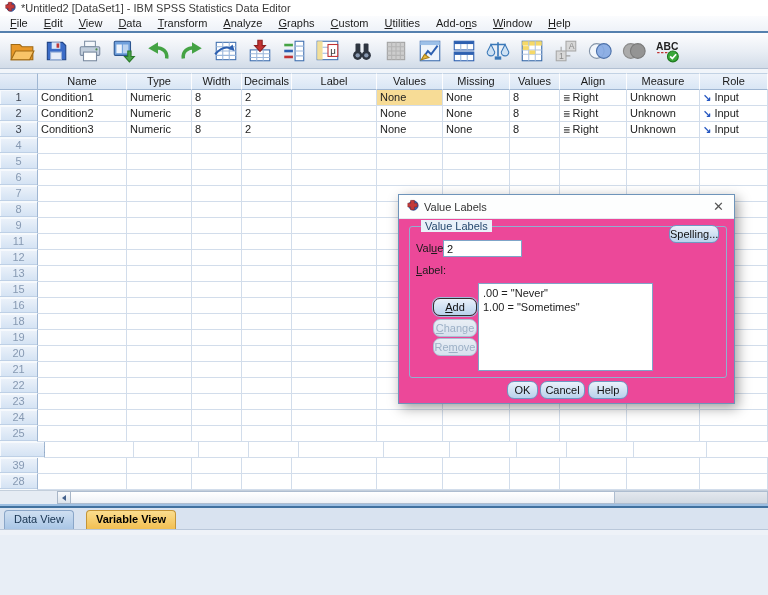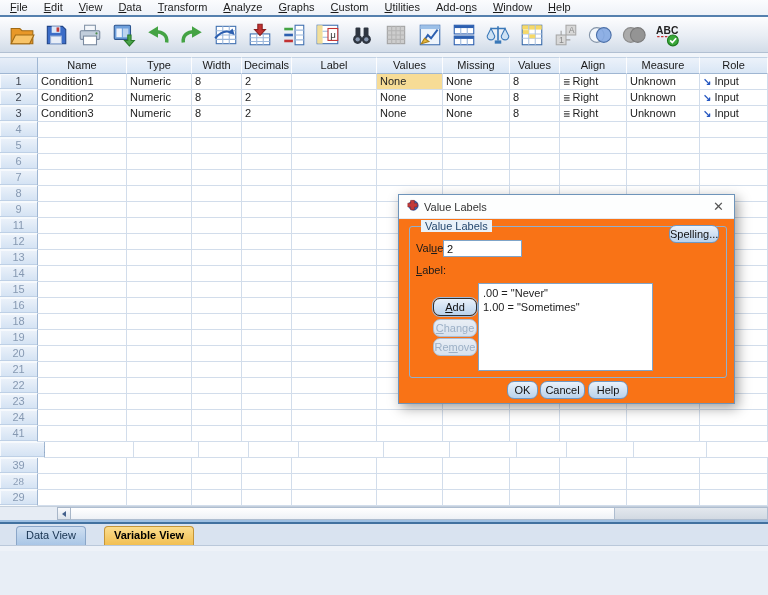--- a/index.html
+++ b/index.html
@@ -47,28 +47,28 @@
   .hscroll{height:13px;display:flex;align-items:stretch;background:#e6ecf4;border-top:1px solid #c4cfdc;}
   .hs-left{width:57px;flex:none;}
   .hs-arrow{width:12px;flex:none;background:linear-gradient(#fafbfd,#dde4ec);border:1px solid #a8b6c8;display:flex;align-items:center;justify-content:center;}
   .hs-arrow .tri{width:0;height:0;border-top:3px solid transparent;border-bottom:3px solid transparent;border-right:4px solid #44618c;}
   .hs-track{flex:1;position:relative;background:linear-gradient(#e3e8ee,#d2d9e2);border:1px solid #aebdd0;border-left:0;}
   .hs-thumb{position:absolute;left:0;top:0;bottom:0;width:78%;background:linear-gradient(#ffffff,#eef1f6);border-right:1px solid #aebdd0;}
 
   .separator{height:4px;background:linear-gradient(#9dbfe2 0%,#9dbfe2 45%,#41719f 55%,#41719f 100%);}
 
   
-  .tabbar{height:21px;background:#d9e3f0;display:flex;align-items:flex-end;gap:18px;padding-left:16px;border-bottom:1px solid #bac8da;}
+  .tabbar{height:21px;background:#d9e3f0;display:flex;align-items:flex-end;gap:12px;padding-left:4px;border-bottom:1px solid #bac8da;}
   .tab{box-sizing:border-box;height:19px;padding:0 9px;line-height:17px;border:1px solid #8aa6c8;border-bottom:0;
     border-radius:4px 4px 0 0;background:linear-gradient(#cfdff1,#a9c6e6);color:#16324f;cursor:default;}
   .tab.active{background:linear-gradient(#fbdd8e,#f2bf52);border-color:#c49538;color:#000;font-weight:bold;}
   .bottomstrip{height:5px;background:#eef2f8;}
 
   
-  .dialog{position:absolute;left:398px;top:194px;width:337px;height:210px;background:#f97316;
+  .dialog{position:absolute;left:398px;top:194px;width:337px;height:210px;background:#ec4899;
     border:1px solid #6e94ba;box-shadow:3px 4px 12px rgba(0,0,0,.38);box-sizing:border-box;}
   .dlg-title{height:23px;background:#fdfefe;display:flex;align-items:center;gap:5px;padding:0 7px;border-bottom:1px solid #e4eaf2;}
   .dlg-title .t{color:#333;}
   .dlg-close{margin-left:auto;color:#555;font-size:13px;line-height:13px;padding:0 3px;cursor:default;}
   .groupbox{position:absolute;left:10px;top:31px;width:316px;height:150px;border:1px solid #8fb0d0;border-radius:3px;}
   .group-label{position:absolute;left:22px;top:25px;background:#e9f1f9;padding:0 4px;color:#26486e;}
   .dlg-label{position:absolute;color:#1a1a1a;}
   .dlg-label u{text-decoration:underline;}
   .dlg-input{position:absolute;box-sizing:border-box;height:17px;border:1px solid #7fa4c8;background:#fff;
     font-family:"Liberation Sans",sans-serif;font-size:11px;padding:0 3px;color:#111;}
@@ -80,20 +80,28 @@
   .btn.focused{border:1px solid #2e2e2e;box-shadow:0 0 0 1px #9cb8d8;}
   .listbox{position:absolute;left:79px;top:88px;width:175px;height:88px;box-sizing:border-box;background:#fff;
     border:1px solid #7fa4c8;padding:2px 4px;overflow:hidden;}
   .listbox .li{line-height:14px;white-space:nowrap;color:#222;}
 </style>
 </head>
 <body>
 
 <div class="app">
 
+  <div class="titlebar">
+    <span><svg width="12" height="12" viewBox="0 0 14 14">
+          <circle cx="8" cy="7" r="5" fill="#3a64b0"></circle>
+          <circle cx="8" cy="7" r="5" fill="none" stroke="#24448c"></circle>
+          <path d="M2 4.5h3v-3h4v3h3v4H9v3H5v-3H2z" fill="#c43b3b" stroke="#8c2424" stroke-width="0.6"></path>
+        </svg></span>
+    <span class="ttl">*Untitled2 [DataSet1] - IBM SPSS Statistics Data Editor</span>
+  </div>
 
   <div class="menubar">
       <span class="menu-item"><u>F</u>ile</span>
       <span class="menu-item"><u>E</u>dit</span>
       <span class="menu-item"><u>V</u>iew</span>
       <span class="menu-item"><u>D</u>ata</span>
       <span class="menu-item"><u>T</u>ransform</span>
       <span class="menu-item"><u>A</u>nalyze</span>
       <span class="menu-item"><u>G</u>raphs</span>
       <span class="menu-item"><u>C</u>ustom</span>
@@ -440,34 +448,20 @@
         <div class="cell" style="width: 50px;"></div>
         <div class="cell" style="width: 85px;"></div>
         <div class="cell" style="width: 66px;"></div>
         <div class="cell" style="width: 67px;"></div>
         <div class="cell" style="width: 50px;"></div>
         <div class="cell" style="width: 67px;"></div>
         <div class="cell" style="width: 73px;"></div>
         <div class="cell" style="width: 68px;"></div>
       </div>
       <div class="grow">
-        <div class="rownum" style="width: 38px;">14</div>
-        <div class="cell" style="width: 89px;"></div>
-        <div class="cell" style="width: 65px;"></div>
-        <div class="cell" style="width: 50px;"></div>
-        <div class="cell" style="width: 50px;"></div>
-        <div class="cell" style="width: 85px;"></div>
-        <div class="cell" style="width: 66px;"></div>
-        <div class="cell" style="width: 67px;"></div>
-        <div class="cell" style="width: 50px;"></div>
-        <div class="cell" style="width: 67px;"></div>
-        <div class="cell" style="width: 73px;"></div>
-        <div class="cell" style="width: 68px;"></div>
-      </div>
-      <div class="grow">
         <div class="rownum" style="width: 38px;">15</div>
         <div class="cell" style="width: 89px;"></div>
         <div class="cell" style="width: 65px;"></div>
         <div class="cell" style="width: 50px;"></div>
         <div class="cell" style="width: 50px;"></div>
         <div class="cell" style="width: 85px;"></div>
         <div class="cell" style="width: 66px;"></div>
         <div class="cell" style="width: 67px;"></div>
         <div class="cell" style="width: 50px;"></div>
         <div class="cell" style="width: 67px;"></div>
@@ -580,21 +574,21 @@
         <div class="cell" style="width: 50px;"></div>
         <div class="cell" style="width: 85px;"></div>
         <div class="cell" style="width: 66px;"></div>
         <div class="cell" style="width: 67px;"></div>
         <div class="cell" style="width: 50px;"></div>
         <div class="cell" style="width: 67px;"></div>
         <div class="cell" style="width: 73px;"></div>
         <div class="cell" style="width: 68px;"></div>
       </div>
       <div class="grow">
-        <div class="rownum" style="width: 38px;">41</div>
+        <div class="rownum" style="width: 38px;">25</div>
         <div class="cell" style="width: 89px;"></div>
         <div class="cell" style="width: 65px;"></div>
         <div class="cell" style="width: 50px;"></div>
         <div class="cell" style="width: 50px;"></div>
         <div class="cell" style="width: 85px;"></div>
         <div class="cell" style="width: 66px;"></div>
         <div class="cell" style="width: 67px;"></div>
         <div class="cell" style="width: 50px;"></div>
         <div class="cell" style="width: 67px;"></div>
         <div class="cell" style="width: 73px;"></div>
@@ -622,35 +616,21 @@
         <div class="cell" style="width: 50px;"></div>
         <div class="cell" style="width: 85px;"></div>
         <div class="cell" style="width: 66px;"></div>
         <div class="cell" style="width: 67px;"></div>
         <div class="cell" style="width: 50px;"></div>
         <div class="cell" style="width: 67px;"></div>
         <div class="cell" style="width: 73px;"></div>
         <div class="cell" style="width: 68px;"></div>
       </div>
       <div class="grow">
-        <div class="rownum" style="width: 38px; font-family: Liberation Serif, serif;">28</div>
-        <div class="cell" style="width: 89px;"></div>
-        <div class="cell" style="width: 65px;"></div>
-        <div class="cell" style="width: 50px;"></div>
-        <div class="cell" style="width: 50px;"></div>
-        <div class="cell" style="width: 85px;"></div>
-        <div class="cell" style="width: 66px;"></div>
-        <div class="cell" style="width: 67px;"></div>
-        <div class="cell" style="width: 50px;"></div>
-        <div class="cell" style="width: 67px;"></div>
-        <div class="cell" style="width: 73px;"></div>
-        <div class="cell" style="width: 68px;"></div>
-      </div>
-      <div class="grow">
-        <div class="rownum" style="width: 38px;">29</div>
+        <div class="rownum" style="width: 38px;">28</div>
         <div class="cell" style="width: 89px;"></div>
         <div class="cell" style="width: 65px;"></div>
         <div class="cell" style="width: 50px;"></div>
         <div class="cell" style="width: 50px;"></div>
         <div class="cell" style="width: 85px;"></div>
         <div class="cell" style="width: 66px;"></div>
         <div class="cell" style="width: 67px;"></div>
         <div class="cell" style="width: 50px;"></div>
         <div class="cell" style="width: 67px;"></div>
         <div class="cell" style="width: 73px;"></div>

